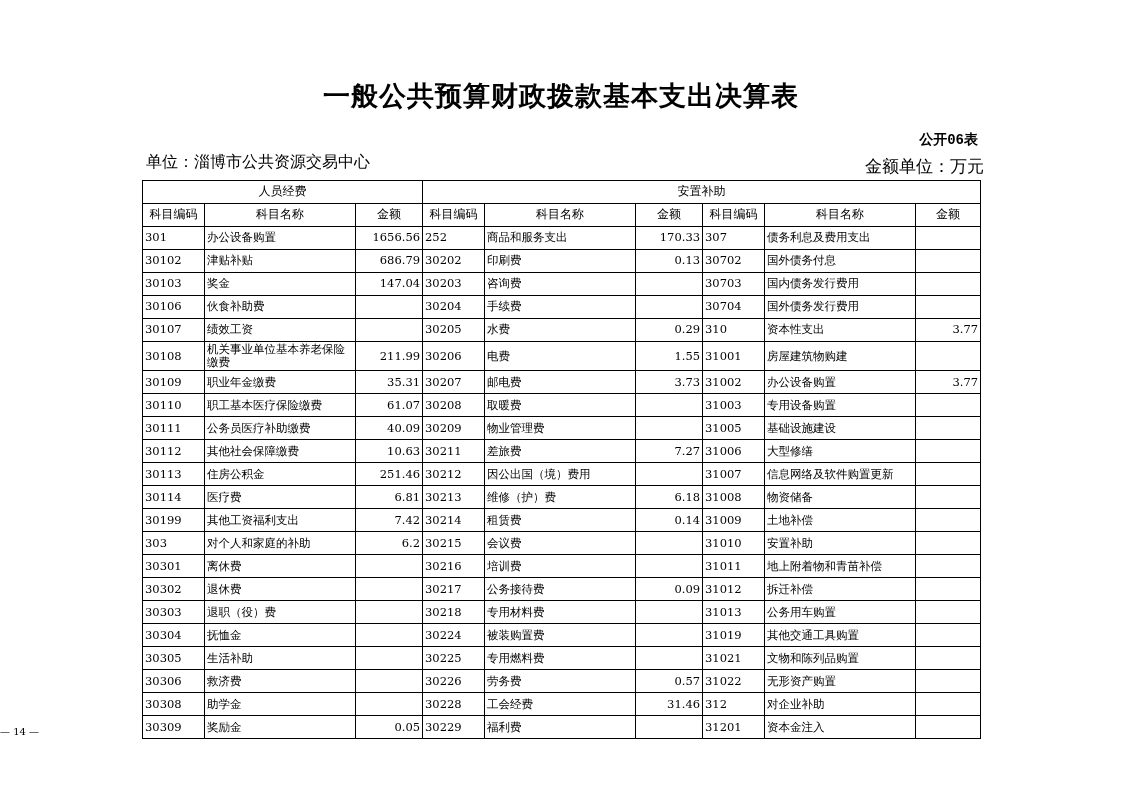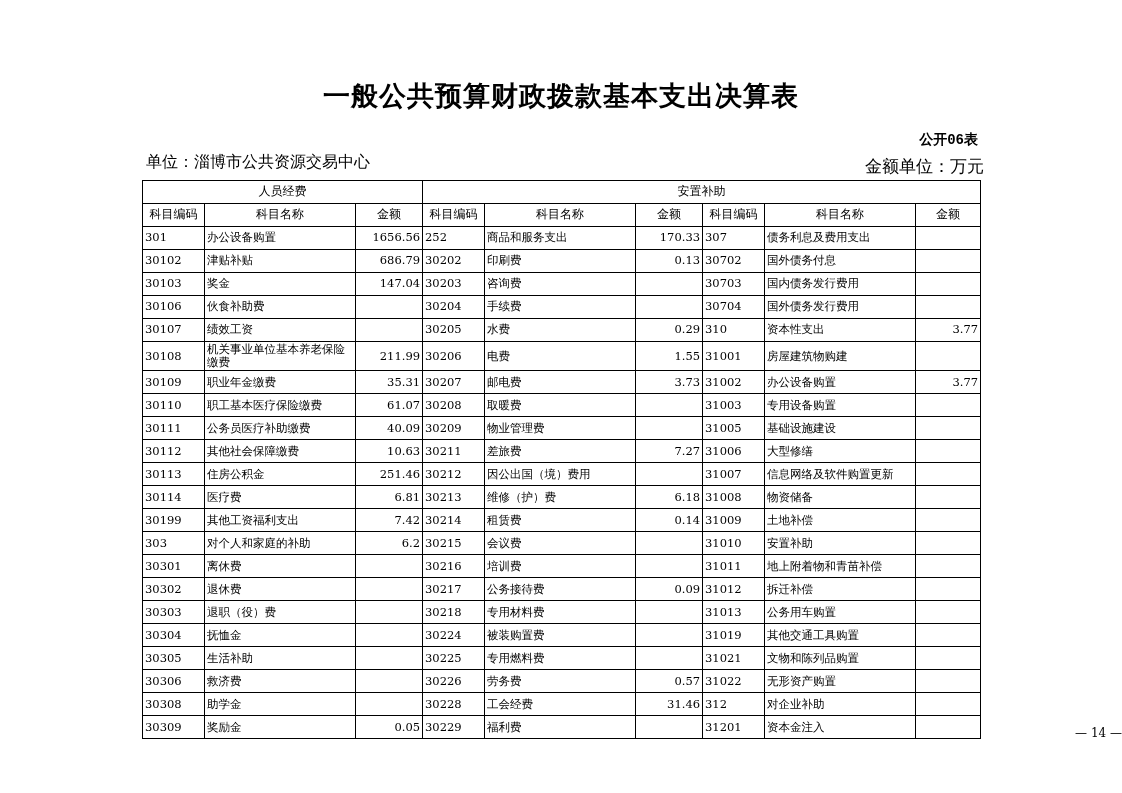--- a/index.html
+++ b/index.html
@@ -83,23 +83,23 @@
   }
   td.code { text-align: left; padding-left: 3px; }
   td.name { text-align: left; padding-left: 4px; }
   td.amt  { text-align: right; padding-right: 3px; }
   td.tall { height: 34px; }
   .page-no {
     position: absolute;
     top: 726px;
     left: 0;
     width: 1122px;
-    text-align: right;
-    font-family: "DejaVu Serif", "Liberation Serif", serif;
-    font-size: 12px;
+    text-align: left;
+    font-family: "DejaVu Serif", "Liberation Serif", serif;
+    font-size: 10px;
   }
 </style>
 </head>
 <body>
 
 <div class="page">
 
   <div class="doc-title">一般公共预算财政拨款基本支出决算表</div>
 
   <div class="form-no">公开06表</div>

